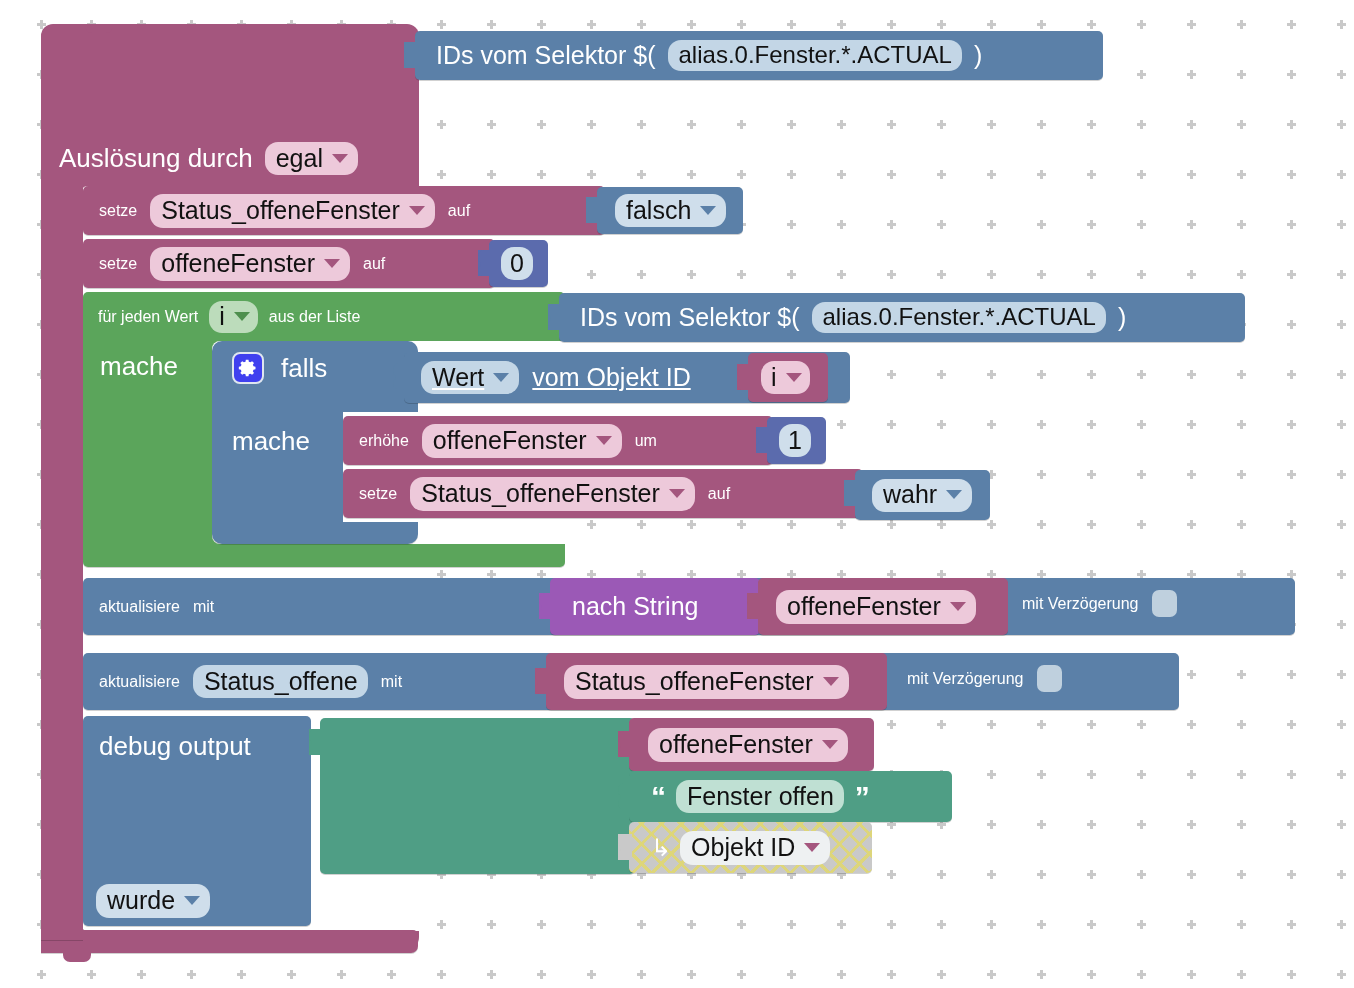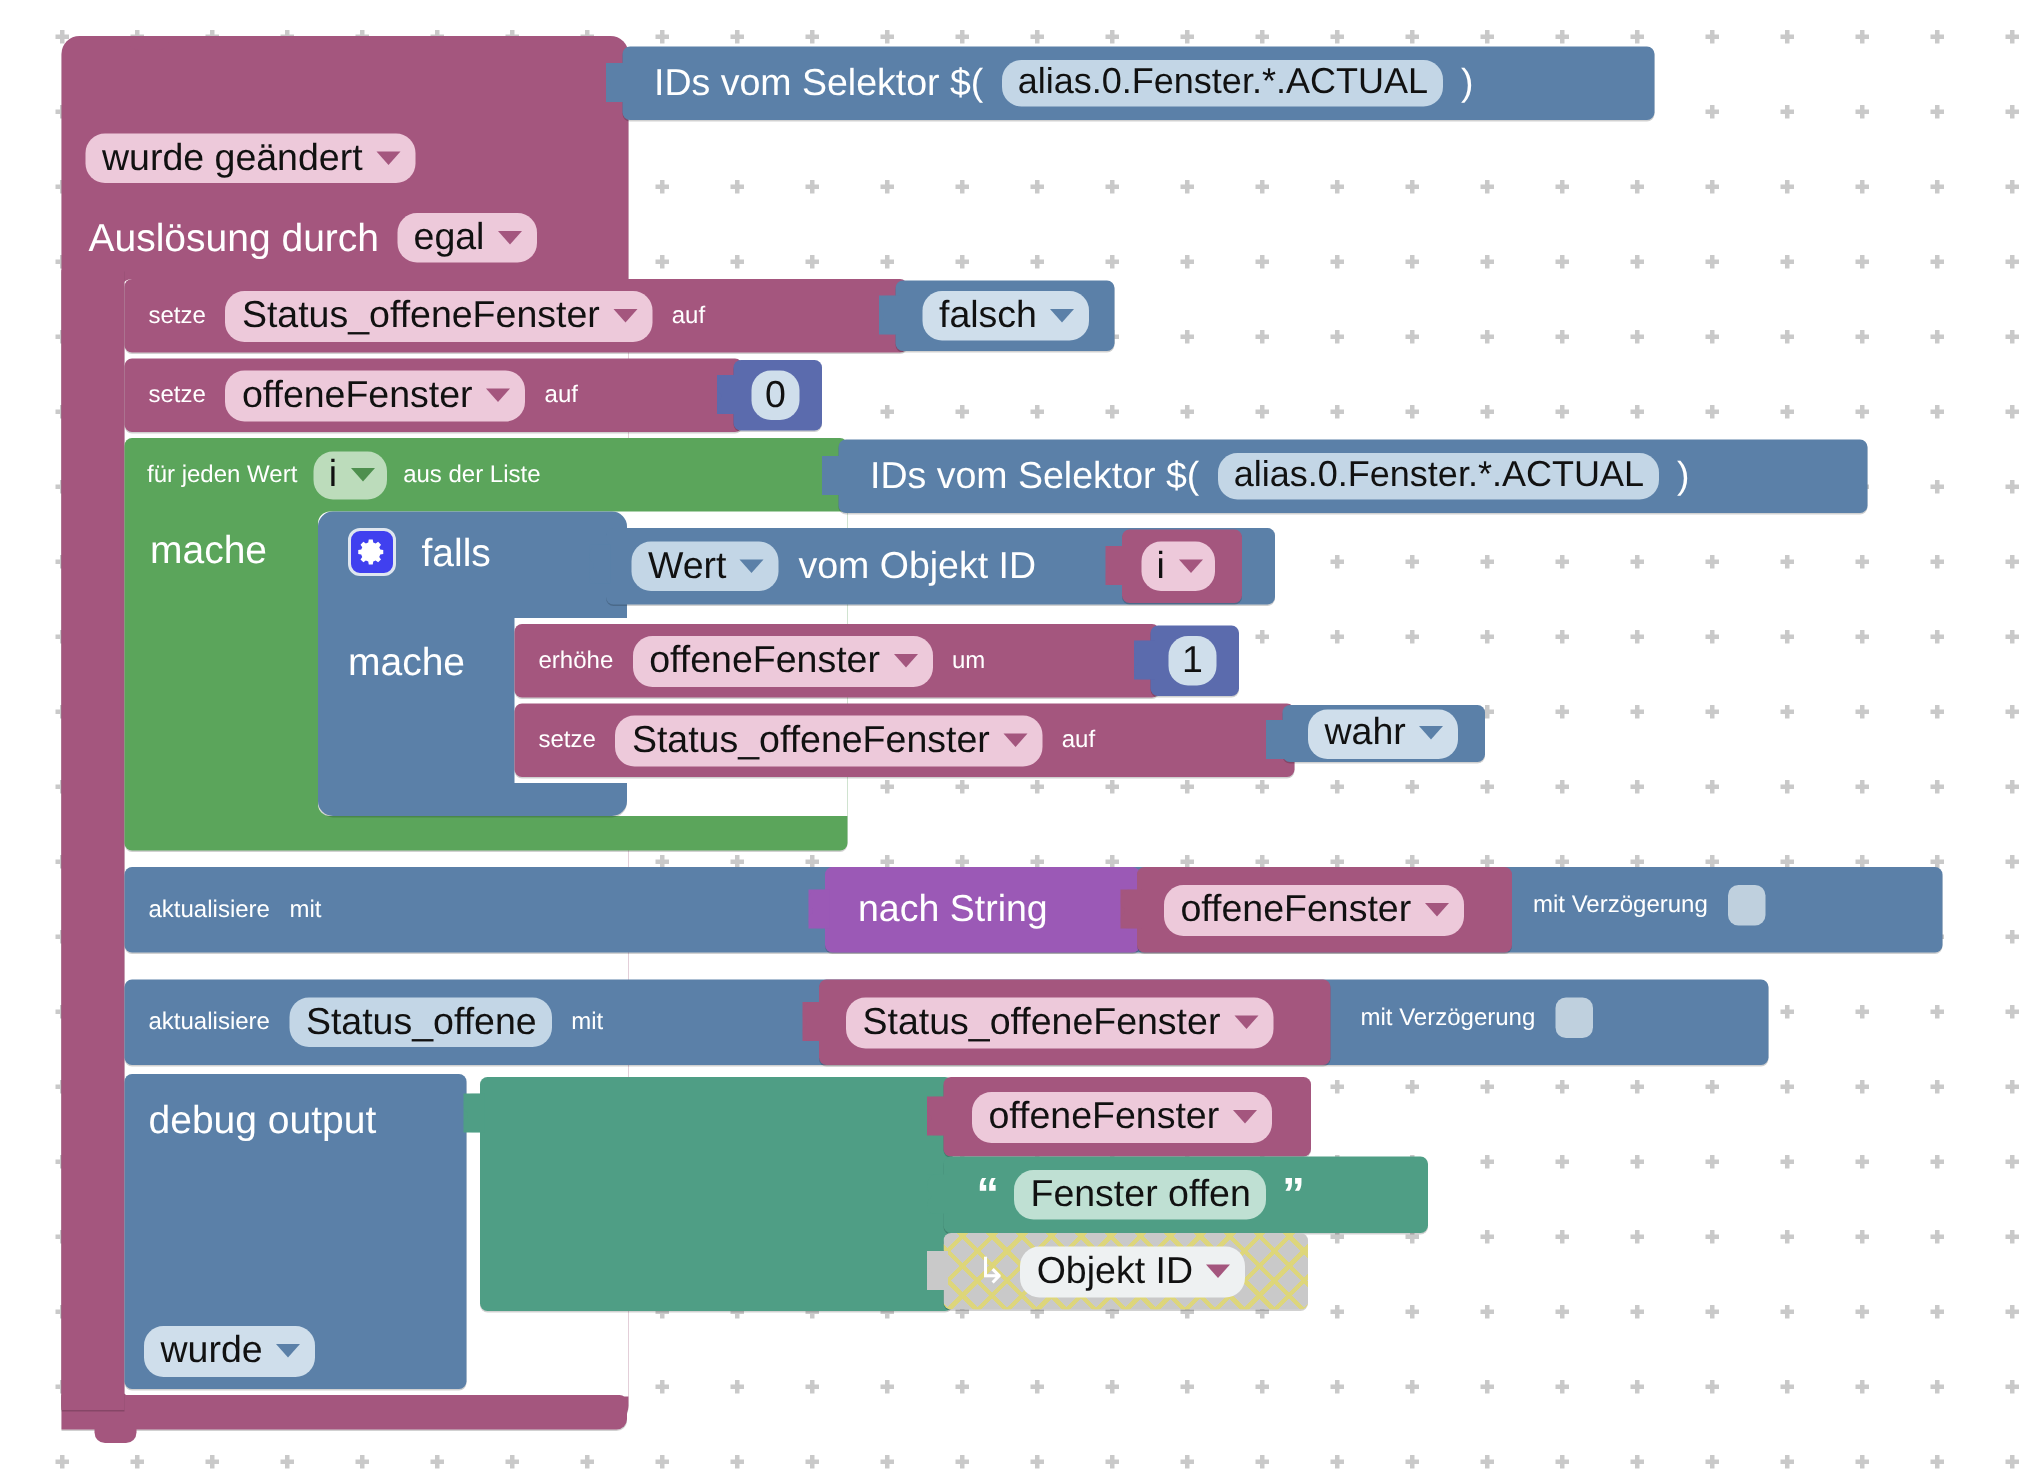--- a/index.html
+++ b/index.html
@@ -654,24 +654,20 @@
 
   <div style="position:absolute;left:80px;top:186px;width:339px;height:745px;background:#ffffff;border-radius:8px 0 0 8px;"></div>
 
   <div class="blk pink" style="left:41px; top:930px; width:377px; height:23px; border-radius:0 5px 7px 0;"></div>
 
   <div class="nub" style="left:63px; top:951px; background:#a4567e; height:11px;"></div>
 
   <div class="blk pink" style="left:41px; top:180px; width:42px; height:760px; border-radius:0;"></div>
 
 
-  <div class="field f-pink2" style="position:absolute;left:57px;top:89px;height:33px;">
-    <span>wurde geändert</span>
-    <span class="caret pk"></span>
-  </div>
 
   <div style="position:absolute;left:59px;top:142px;display:flex;align-items:center;gap:12px;">
     <span class="lbl" style="font-size:26px;">Auslösung durch</span>
     <span class="field f-pink2" style="height:33px;">
       <span>egal</span>
       <span class="caret pk"></span>
     </span>
   </div>
 
   <div class="blk blue" style="left:415px; top:31px; width:688px; height:49px;">
@@ -760,21 +756,21 @@
     <span class="gear">
       <svg viewBox="0 0 24 24">
           <path fill="#fff" d="M12 8.2a3.8 3.8 0 1 0 0 7.6 3.8 3.8 0 0 0 0-7.6zm0 5.9a2.1 2.1 0 1 1 0-4.2 2.1 2.1 0 0 1 0 4.2z"></path>
           <path fill="#fff" d="M21 13.6v-3.2l-2.4-.4a6.9 6.9 0 0 0-.8-1.9l1.4-2-2.3-2.3-2 1.4a6.9 6.9 0 0 0-1.9-.8L12.6 2h-3.2l-.4 2.4c-.7.2-1.3.5-1.9.8l-2-1.4L2.8 6.1l1.4 2c-.3.6-.6 1.2-.8 1.9L1 10.4v3.2l2.4.4c.2.7.5 1.3.8 1.9l-1.4 2 2.3 2.3 2-1.4c.6.3 1.2.6 1.9.8l.4 2.4h3.2l.4-2.4c.7-.2 1.3-.5 1.9-.8l2 1.4 2.3-2.3-1.4-2c.3-.6.6-1.2.8-1.9l2.4-.4z"></path>
         </svg>
     </span>
     <span class="lbl" style="font-size:26px;">falls</span>
   </div>
   <div class="lbl" style="position:absolute;left:232px;top:426px;font-size:26px;">mache</div>
 
-  <div class="blk blue" style="left:404px; top:352px; width:446px; height:51px;">
+  <div class="blk blue" style="left:404px; top:352px; width:446px; height:51px;text-decoration:underline;">
     <div class="plug" style="background:#5b80a8;">
         <i></i>
       </div>
     <div class="row" style="padding-left:17px;gap:13px;">
       <span class="field f-blue" style="height:33px;">
         <span>Wert</span>
         <span class="caret bl"></span>
       </span>
       <span class="lbl">vom Objekt ID</span>
     </div>
@@ -813,21 +809,21 @@
 
   <div class="blk pink" style="left:343px; top:469px; width:520px; height:49px;"></div>
   <div style="position:absolute;left:359px;top:476px;display:flex;align-items:center;gap:13px;height:35px;">
     <span class="lbl">setze</span>
     <span class="field f-pink2" style="height:34px;">
       <span>Status_offeneFenster</span>
       <span class="caret pk"></span>
     </span>
     <span class="lbl">auf</span>
   </div>
-  <div class="blk blue" style="left:855px; top:470px; width:135px; height:38px;">
+  <div class="blk blue" style="left:855px; top:470px; width:135px; height:50px;">
     <div class="plug" style="background:#5b80a8;top:10px;">
         <i></i>
       </div>
     <div class="row" style="padding-left:17px;">
       <span class="field f-blue2" style="height:33px;">
         <span>wahr</span>
         <span class="caret bl"></span>
       </span>
     </div>
   </div>

